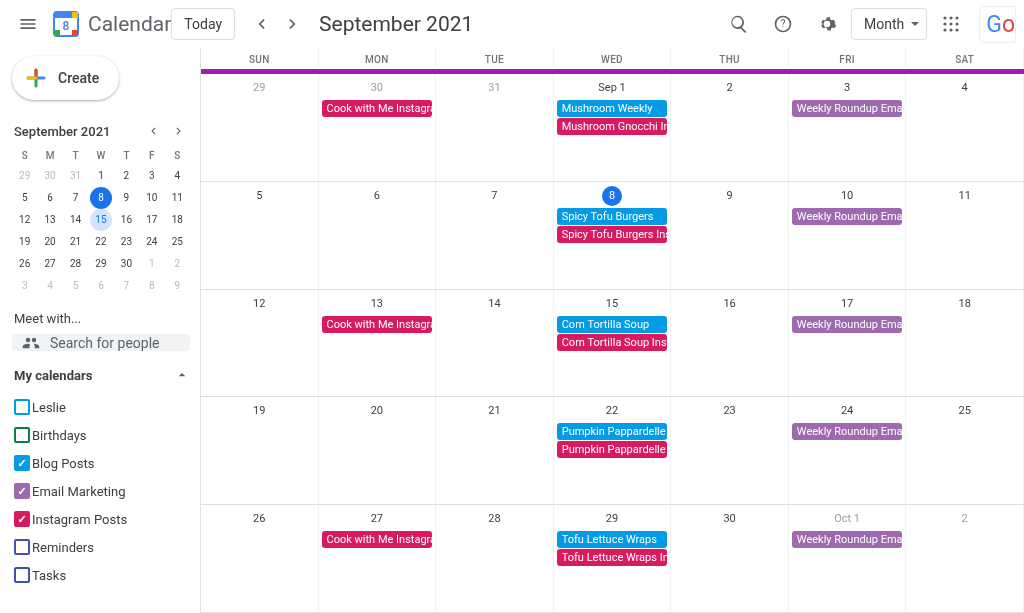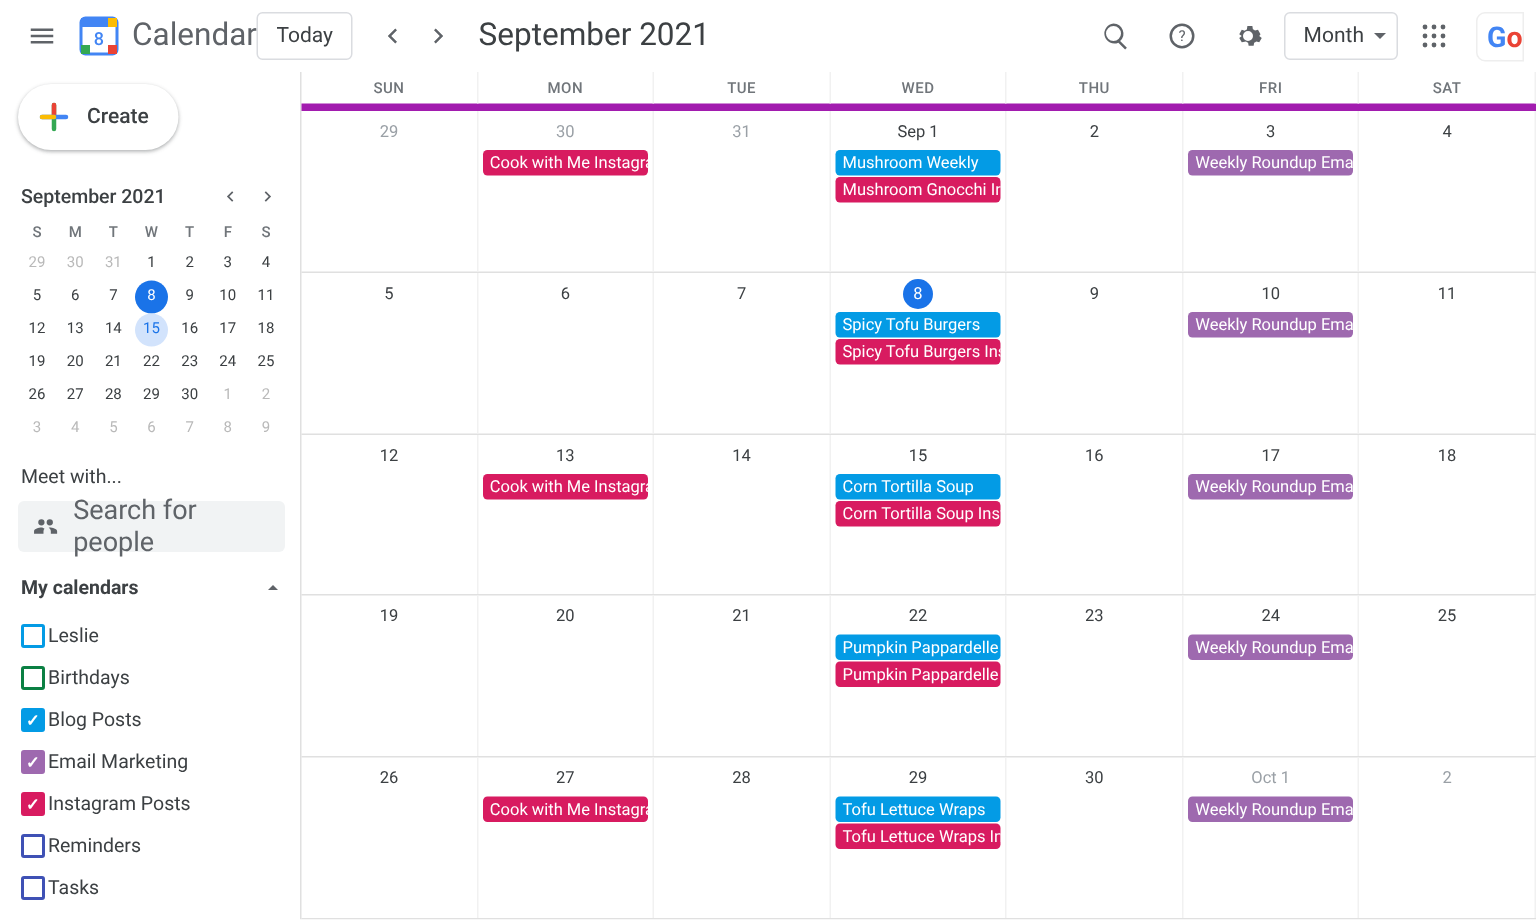--- a/index.html
+++ b/index.html
@@ -10,41 +10,41 @@
 .logo-icon { width: 28px; height: 28px; position: relative; }
 .logo-title { font-size: 21px; color: #5f6368; font-weight: 400; }
 .today-btn { height: 32px; padding: 0 12px; border: 1px solid #dadce0; border-radius: 4px; background: #fff; font-size: 14px; color: #3c4043; cursor: pointer; }
 .nav-arrows { display: flex; align-items: center; margin-left: 12px; gap: 4px; }
 .nav-arrow { width: 28px; height: 28px; display: flex; align-items: center; justify-content: center; cursor: pointer; border-radius: 50%; color: #5f6368; }
 .month-title { font-size: 21px; color: #3c4043; margin-left: 12px; font-weight: 400; }
 .header-right { margin-left: auto; display: flex; align-items: center; gap: 4px; }
 .icon-btn { width: 40px; height: 40px; display: flex; align-items: center; justify-content: center; border-radius: 50%; cursor: pointer; color: #5f6368; }
 .view-select { height: 32px; padding: 0 6px 0 12px; border: 1px solid #dadce0; border-radius: 4px; background: #fff; font-size: 14px; color: #3c4043; cursor: pointer; display: flex; align-items: center; gap: 6px; }
 .apps-icon { width: 40px; height: 40px; display: flex; align-items: center; justify-content: center; cursor: pointer; }
-.provider-logo { font-size: 19px; font-weight: 700; margin-left: 4px; padding: 4px 0 4px 6px; border: 1px solid #eee; border-radius: 6px 0 0 6px; }
+.provider-logo { font-size: 23px; font-weight: 400; margin-left: 4px; padding: 4px 0 4px 6px; border: 1px solid #eee; border-radius: 6px 0 0 6px; }
 
 .body-row { display: flex; height: calc(613px - 48px); }
 .sidebar { width: 200px; padding: 8px 10px 0 12px; overflow-y: auto; }
 .create-btn { display: inline-flex; align-items: center; gap: 10px; height: 44px; padding: 0 20px 0 12px; border-radius: 22px; box-shadow: 0 1px 3px rgba(60,64,67,.3), 0 1px 2px rgba(60,64,67,.15); background: #fff; cursor: pointer; margin-bottom: 14px; }
 .create-plus { width: 24px; height: 24px; }
 .create-label { font-size: 14px; color: #3c4043; font-weight: 500; }
 
 .mini-header { display: flex; align-items: center; justify-content: space-between; margin: 6px 0 6px 2px; }
 .mini-title { font-size: 13px; color: #3c4043; font-weight: 500; }
 .mini-nav { display: flex; gap: 4px; }
 .mini-nav .nav-arrow { width: 22px; height: 22px; }
 .mini-grid { display: grid; grid-template-columns: repeat(7, 1fr); text-align: center; font-size: 10px; color: #70757a; }
 .mini-dow { padding: 2px 0 4px; font-weight: 500; }
 .mini-day { width: 22px; height: 22px; line-height: 22px; margin: 0 auto; border-radius: 50%; font-size: 10px; color: #3c4043; cursor: pointer; }
 .mini-day.other { color: #b9b9b9; }
 .mini-day.today { background: #1a73e8; color: #fff; }
 .mini-day.selected { background: #d2e3fc; color: #1a73e8; }
 
 .meet-label { font-size: 13px; color: #3c4043; margin: 14px 0 8px 2px; }
-.search-people { display: flex; align-items: center; gap: 10px; background: #f1f3f4; border-radius: 4px; height: 34px; padding: 0 10px; font-size: 18px; color: #5f6368; cursor: text; }
+.search-people { display: flex; align-items: center; gap: 10px; background: #f1f3f4; border-radius: 4px; height: 17px; padding: 0 10px; font-size: 14px; color: #5f6368; cursor: text; }
 
 .section-header { display: flex; align-items: center; justify-content: space-between; font-size: 13px; color: #3c4043; margin: 16px 0 6px 2px; font-weight: 700; cursor: pointer; }
 .cal-list { display: flex; flex-direction: column; gap: 2px; }
 .cal-item { display: flex; align-items: flex-end; gap: 2px; height: 26px; padding-left: 2px; font-size: 13px; color: #3c4043; cursor: pointer; }
 .checkbox { width: 16px; height: 16px; border: 2px solid; border-radius: 2px; display: flex; align-items: center; justify-content: center; }
 .checkbox.checked::after { content: "✓"; color: #fff; font-size: 11px; font-weight: 700; }
 .cb-blue { border-color: #039be5; }
 .cb-blue.checked { background: #039be5; }
 .cb-green { border-color: #0b8043; }
 .cb-green.checked { background: #0b8043; }

